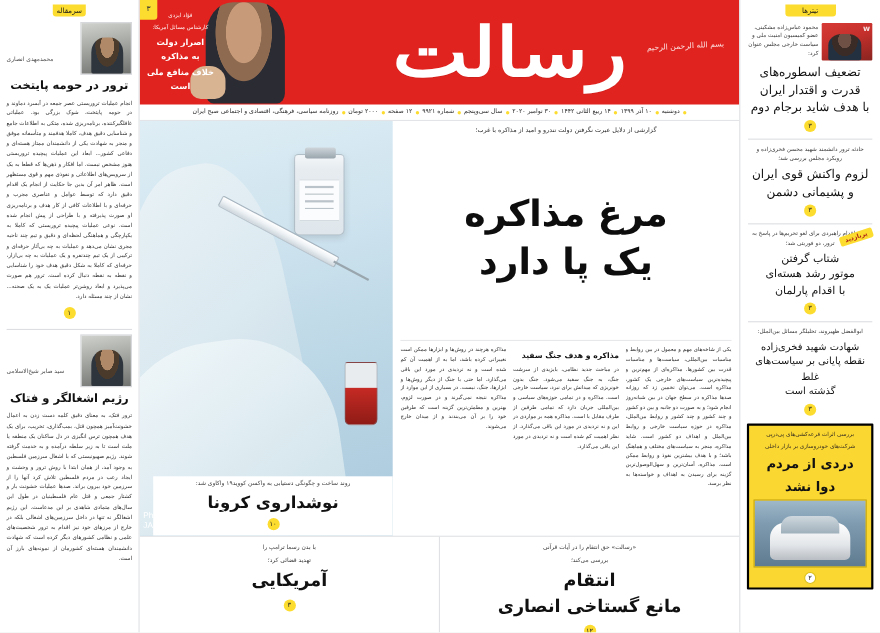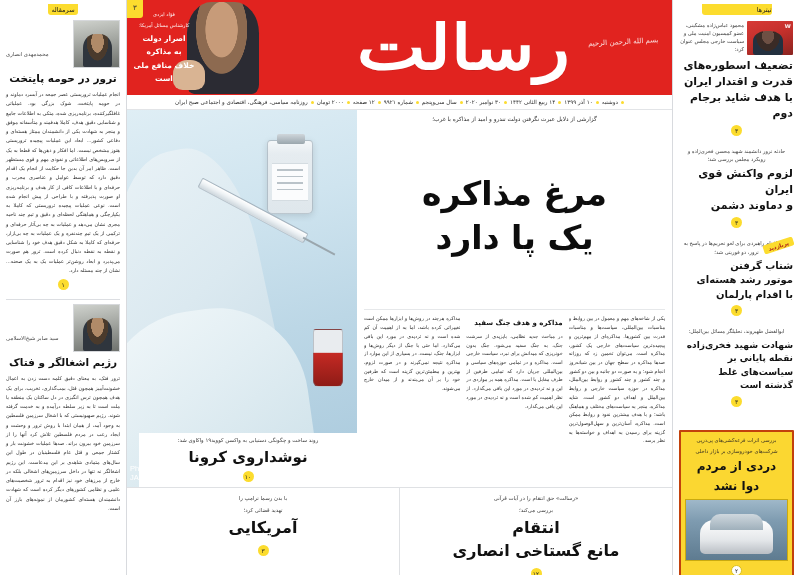--- a/index.html
+++ b/index.html
@@ -32,24 +32,24 @@
     display: flex;
     flex-direction: column;
     overflow: hidden;
     position: relative;
   }
 
   .sb-tab {
     background: #fcdc2e;
     color: #1a1a1a;
     font-size: 6.5px;
-    text-align: right;
+    text-align: center;
     padding: 1.5px 0;
     border-radius: 0 0 3px 3px;
-    width: 70px;
+    width: 46px;
     margin: 0 auto 4px auto;
     letter-spacing: .2px;
   }
 
   .sb-block {
     padding: 2px 2px 3px 2px;
     position: relative;
   }
 
   .sb-photo-row { display: flex; align-items: flex-start; gap: 3px; margin-bottom: 3px; }
@@ -71,22 +71,22 @@
     font-size:7px; font-weight:bold; z-index:3; opacity:.85;
   }
 
   .sb-kicker {
     font-size: 5.2px; line-height: 1.55; color: #3c3c3c;
     text-align: right; flex: 1;
   }
   .sb-kicker-full { font-size: 5.2px; line-height: 1.6; color: #3c3c3c; text-align: center; margin-bottom: 3px; }
 
   .sb-head {
-    font-size: 11px; font-weight: bold; color: #111;
-    text-align: right; line-height: 1.45; letter-spacing: -.2px;
+    font-size: 11px; font-weight: normal; color: #111;
+    text-align: center; line-height: 1.45; letter-spacing: -.2px;
   }
   .sb-head.sm { font-size: 9px; line-height: 1.5; }
   .sb-head.md { font-size: 10px; }
 
   .sb-pagenum {
     width: 11px; height: 11px; border-radius: 50%;
     background: #fcdc2e; color: #222;
     font-size: 6px; line-height: 11px; text-align: center;
     margin: 3px auto 0 auto;
   }
@@ -97,22 +97,22 @@
     position: absolute; top: 4px; right: 1px;
     background: #fcdc2e; color: #b02318;
     font-size: 5.5px; padding: 1.5px 5px;
     transform: rotate(-18deg);
     border-radius: 2px; font-weight: bold;
     z-index: 5;
   }
 
   
   .sb-ad {
-    background: #fbd731; border: 2px solid #c2410c;
-    margin: 20px 1px 0 1px; padding: 4px 3px 3px 3px;
+    background: #fbd731; border: 2px solid #000000;
+    margin: 4px 1px 0 1px; padding: 4px 3px 3px 3px;
     text-align: center; border-radius: 1px;
   }
   .sb-ad .k { font-size: 5.2px; line-height: 1.6; color: #3a3222; margin-bottom: 3px; }
   .sb-ad .h { font-size: 12px; font-weight: bold; color: #121212; line-height: 1.35; margin-bottom: 4px; }
   .sb-ad .pic {
     height: 62px; margin: 0 1px;
     background: linear-gradient(180deg,#9fb8c9 0%,#7e9bb0 35%,#5e7b90 100%);
     position: relative; overflow: hidden; border: 1px solid #c9a910;
   }
   .sb-ad .pic::before {
@@ -379,21 +379,21 @@
       <div class="sb-head">قدرت و اقتدار ایران</div>
       <div class="sb-head">با هدف شاید برجام دوم</div>
       <div class="sb-pagenum">۳</div>
     </div>
 
     <div class="sb-sep"></div>
 
     <div class="sb-block">
       <div class="sb-kicker-full">حادثه ترور دانشمند شهید محسن فخری‌زاده و رویکرد مجلس بررسی شد؛</div>
       <div class="sb-head">لزوم واکنش قوی ایران</div>
-      <div class="sb-head">و دماوند دشمن</div>
+      <div class="sb-head">و پشیمانی دشمن</div>
       <div class="sb-pagenum">۳</div>
     </div>
 
     <div class="sb-sep"></div>
 
     <div class="sb-block">
       <div class="sb-ribbon">پربازدید</div>
       <div class="sb-kicker-full">طرح اقدام راهبردی برای لغو تحریم‌ها در پاسخ به ترور، دو فوریتی شد؛</div>
       <div class="sb-head md">شتاب گرفتن</div>
       <div class="sb-head md">موتور رشد هسته‌ای</div>

